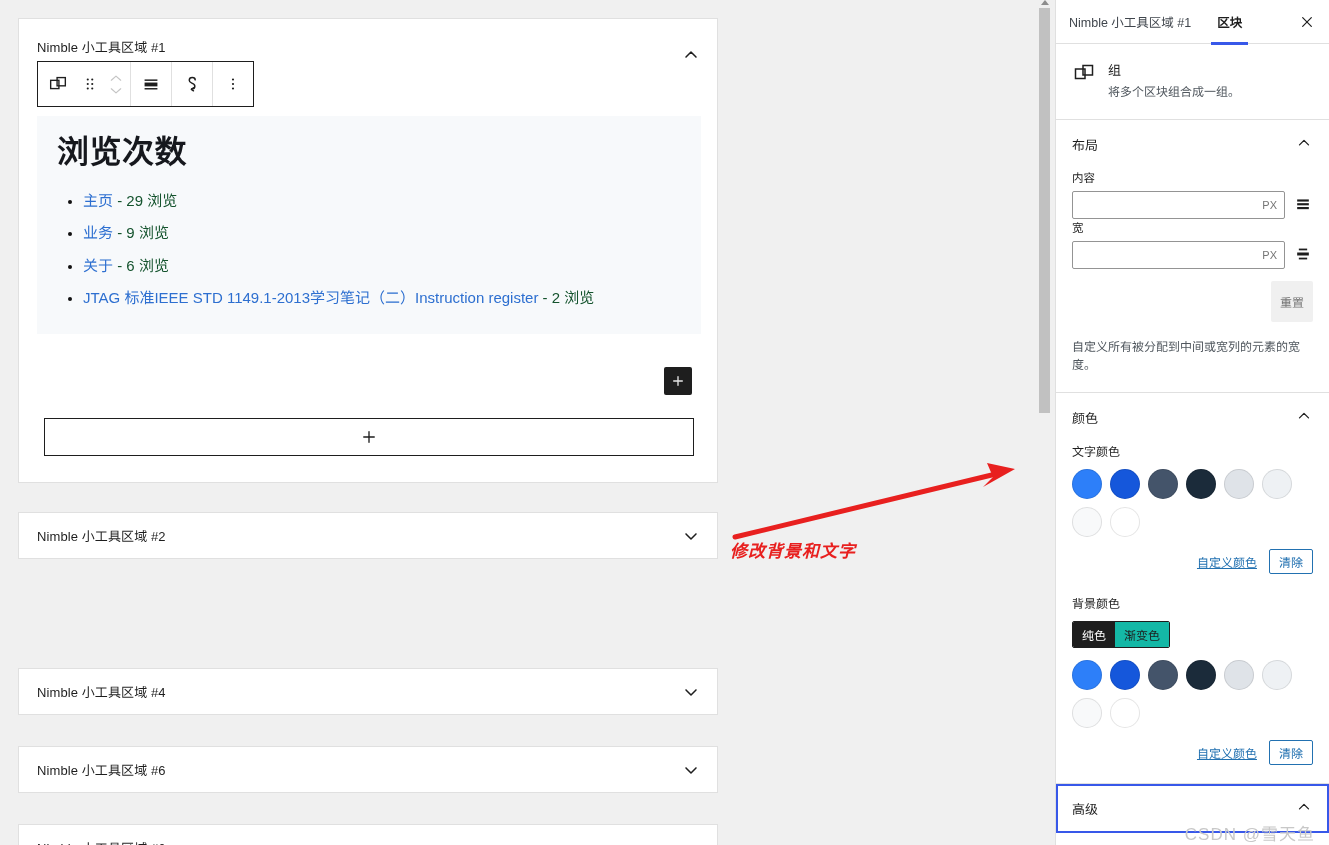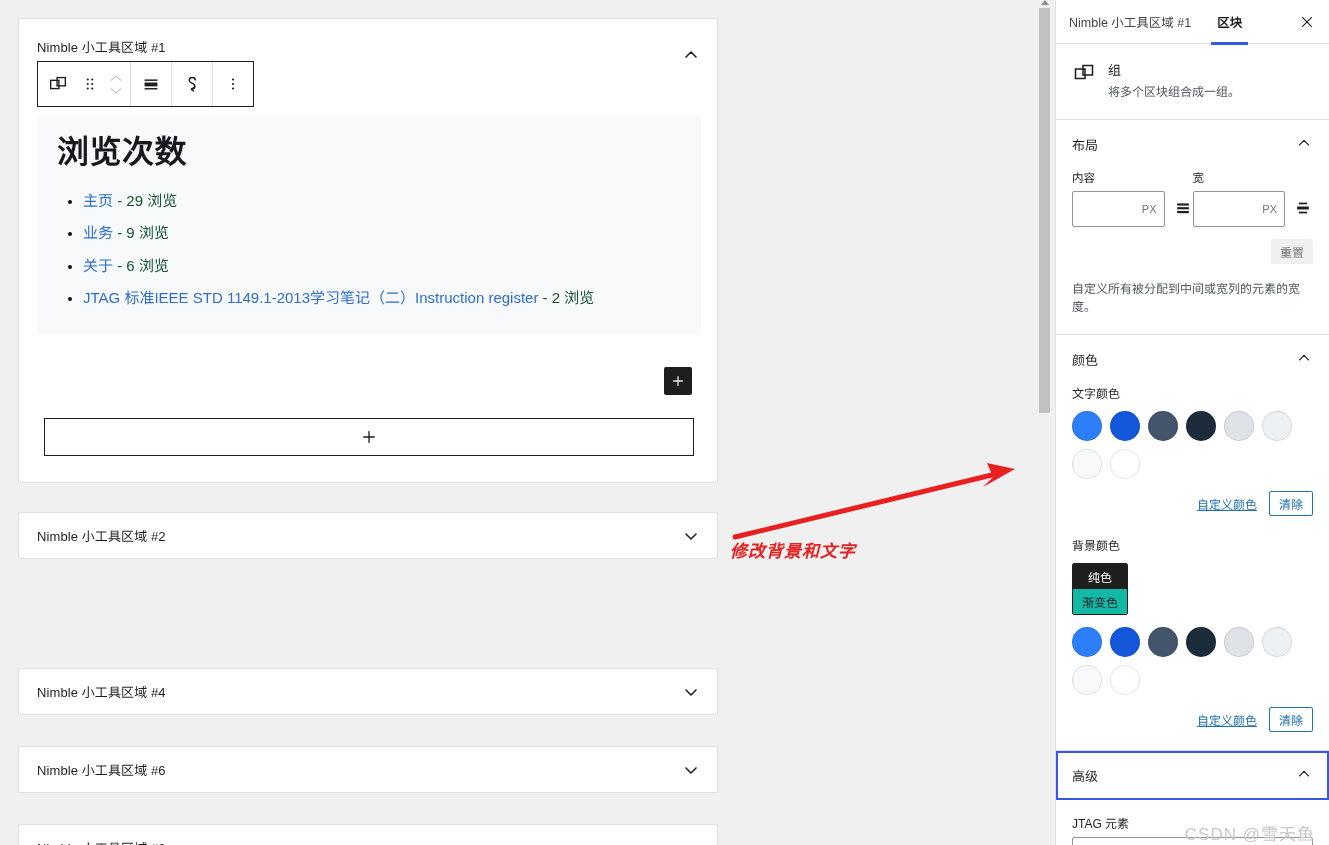--- a/index.html
+++ b/index.html
@@ -340,40 +340,41 @@
   }
   .section.highlight {
     border: 2px solid #3858e9;
     padding: 12px 14px;
     margin: 0;
     border-bottom: 2px solid #3858e9;
   }
 
   .field-row {
     display: flex;
+    flex-direction: column;
   }
   .field {
     flex: 1;
     min-width: 0;
   }
   .field-label {
     font-size: 11.5px;
     color: #1e1e1e;
     display: block;
     margin-bottom: 6px;
   }
   .field-input-wrap {
     display: flex;
     align-items: center;
     gap: 8px;
   }
   .px-input {
     position: relative;
     flex: 1;
-    height: 36px;
+    height: 28px;
     border: 1px solid #949494;
     border-radius: 2px;
     background: #fff;
     box-sizing: border-box;
   }
   .px-input input {
     width: 100%;
     height: 100%;
     border: none;
     outline: none;
@@ -397,21 +398,21 @@
     display: flex;
     justify-content: flex-end;
     margin-top: 12px;
   }
   .reset-btn {
     font-size: 12px;
     color: #757575;
     background: #f0f0f0;
     border: none;
     border-radius: 2px;
-    padding: 4px 9px;
+    padding: 12px 9px;
     cursor: pointer;
     font-family: inherit;
   }
   .help-text {
     margin-top: 16px;
     font-size: 12px;
     color: #50575e;
     line-height: 1.5;
   }
 
@@ -462,21 +463,20 @@
     padding: 3px 9px;
     cursor: pointer;
     font-family: inherit;
   }
   .seg-group {
     display: inline-flex;
     border: 1px solid #1e1e1e;
     border-radius: 2px;
     overflow: hidden;
     margin-bottom: 12px;
-    flex-direction: column;
   }
   .seg-btn {
     font-size: 12px;
     padding: 4px 9px;
     background: #14b8a6;
     color: #1e1e1e;
     border: none;
     cursor: pointer;
     font-family: inherit;
   }

